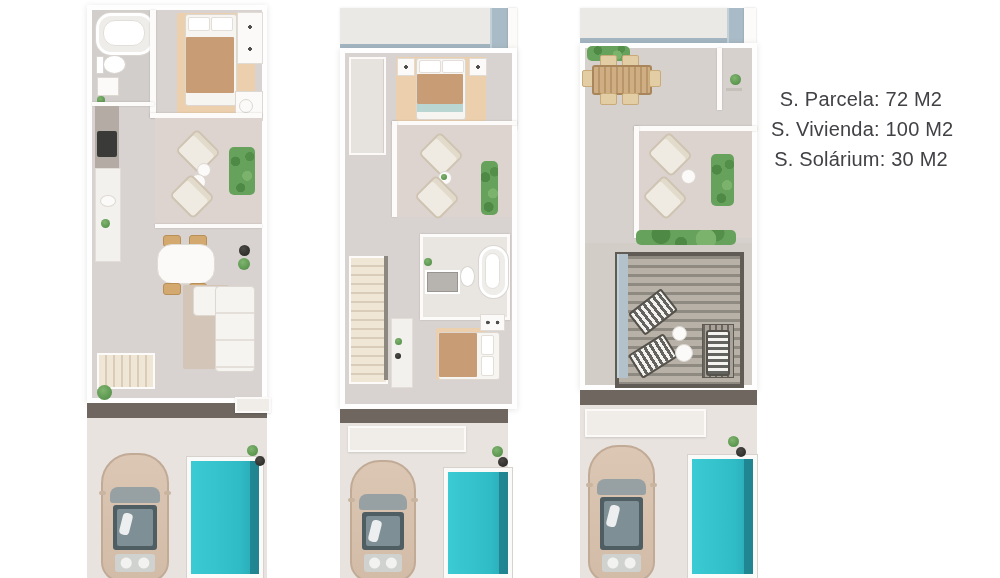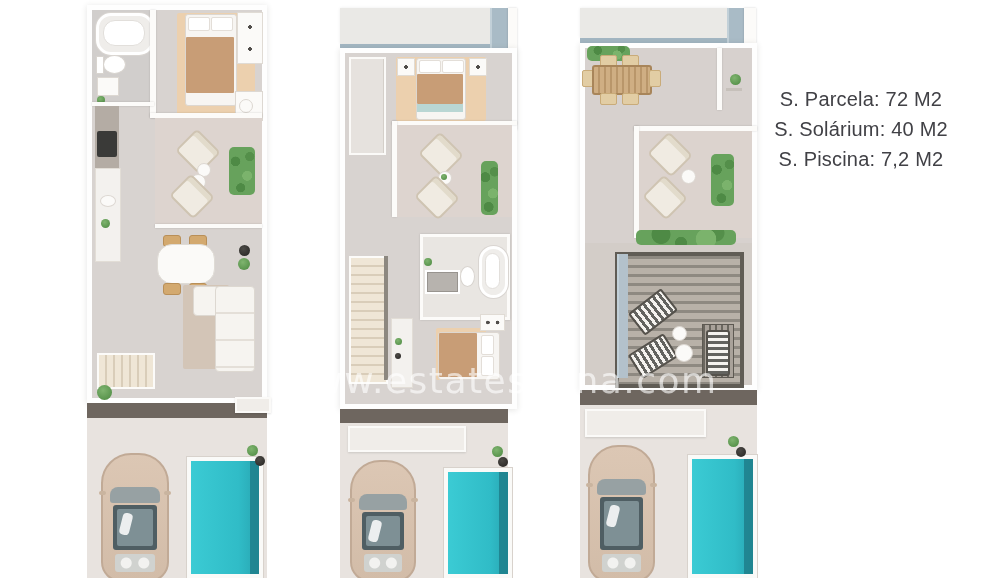--- a/index.html
+++ b/index.html
@@ -286,19 +286,18 @@
     </div>
     <div class="pool" style="left:108px;top:447px;width:61px;height:115px;">
       <div class="pool-shade"></div>
     </div>
     <div class="plant" style="left:148px;top:428px;width:11px;height:11px;"></div>
     <div class="pot-dark" style="left:156px;top:439px;width:10px;height:10px;"></div>
   </div>
 
   <div id="specs">
     <p class="spec-line">S. Parcela: 72 M2</p>
-    <p class="spec-line">S. Solárium: 40 M2</p>
-    <p class="spec-line">S. Piscina: 7,2 M2</p>
+    <p class="spec-line">S. Vivienda: 100 M2</p>
+    <p class="spec-line">S. Solárium: 30 M2</p>
   </div>
 
-  <div id="watermark">www.estatespana.com</div>
 
 </div>
 
 </body></html>

